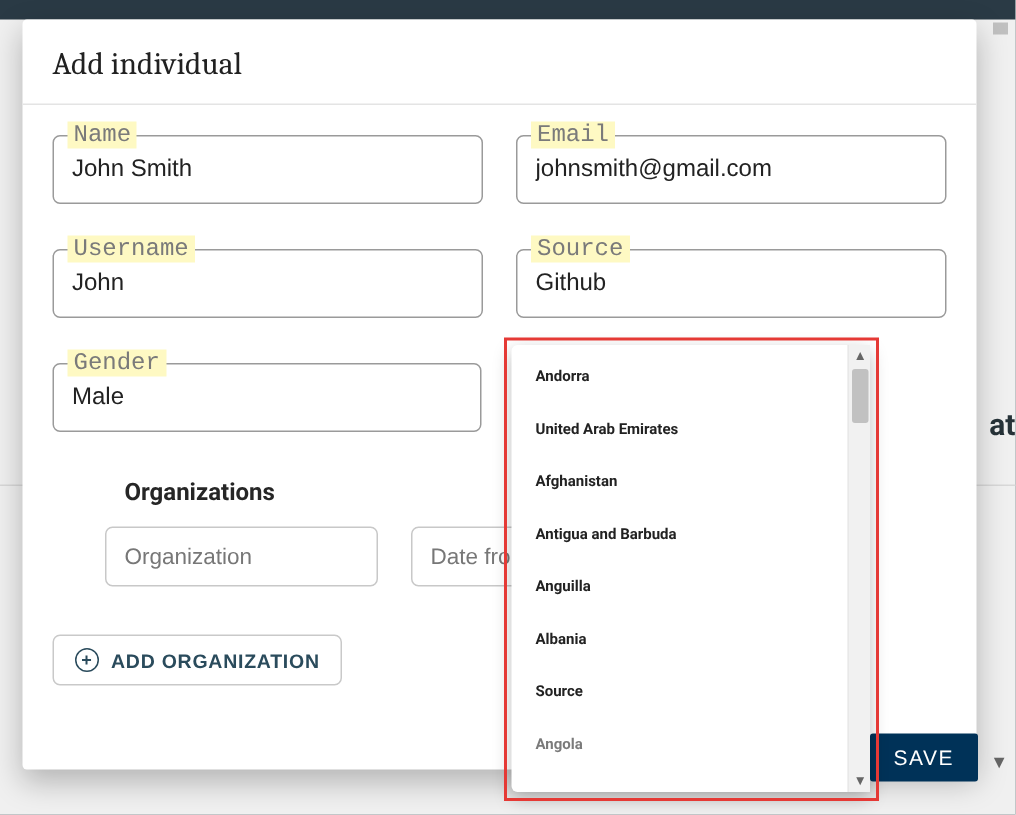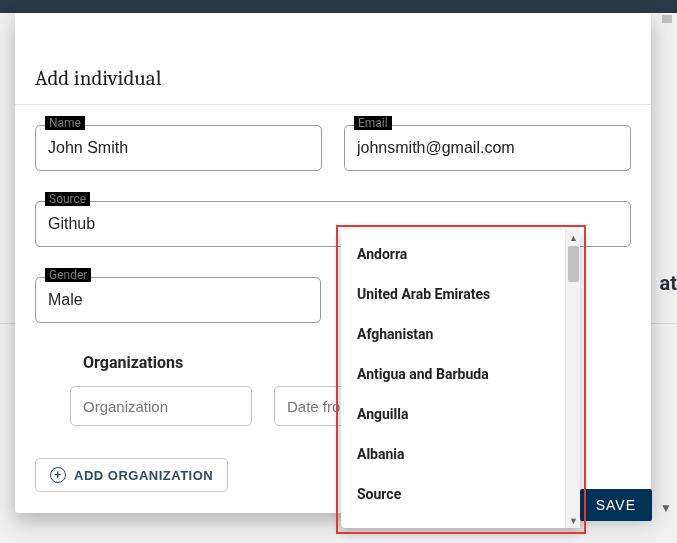--- a/index.html
+++ b/index.html
@@ -30,39 +30,38 @@
     border-radius: 3px; overflow: hidden;
     box-shadow: 0 8px 20px rgba(0,0,0,0.25);
   }
   .modal-header {
     padding: 18px 20px 14px 20px;
     border-bottom: 1px solid #e4e4e4;
   }
   .modal-title {
     font-size: 21px; font-weight: 400; color: #212121;
     font-family: Cambria, Georgia, serif;
-    margin-top: 35px;
   }
   .modal-body {
     padding: 20px 20px 0 20px;
     position: relative;
   }
   .row {
     display: flex; gap: 22px; margin-bottom: 30px;
   }
   .field {
     position: relative; flex: 1;
   }
   .field-input {
     width: 100%; height: 46px; border: 1px solid #9a9a9a; border-radius: 5px;
     padding: 16px 12px; font-size: 16px; color: #222; background: #fff; outline: none;
   }
   .field-label {
-    position: absolute; top: -9px; left: 10px; background: #000000; padding: 0 4px;
-    font-size: 12px; color: #7a7a7a;
+    position: absolute; top: -9px; left: 10px; background: #fef9c3; padding: 0 4px;
+    font-size: 16px; color: #7a7a7a; font-family: Liberation Mono, monospace;
   }
   .section-label {
     font-size: 16px; font-weight: 700; color: #262626; margin-bottom: 14px; margin-left: 48px;
   }
   .org-row { display: flex; gap: 22px; margin-left: 35px; }
   .org-input {
     width: 182px; height: 40px; border: 1px solid #c8c8c8; border-radius: 5px;
     padding: 0 12px; font-size: 15px; color: #888; background: #fff; outline: none;
   }
   .org-input::placeholder { color: #777; }
@@ -88,21 +87,21 @@
   }
   .dropdown-panel {
     position: absolute; left: 341px; top: 230px; width: 239px; height: 298px;
     background: #fff; box-shadow: 0 4px 12px rgba(0,0,0,0.25); border-radius: 4px;
     display: flex;
   }
   .dropdown-list {
     flex: 1; overflow: hidden; padding-top: 4px;
   }
   .dropdown-item {
-    padding: 12px 16px; font-size: 14px; font-weight: 700; color: #222; cursor: pointer;
+    padding: 12px 16px; font-size: 10px; font-weight: 700; color: #222; cursor: pointer;
   }
   .dropdown-item:last-child { opacity: 0.6; }
   .dropdown-scrollbar {
     width: 15px; background: #f1f1f1; position: relative;
     border-left: 1px solid #e8e8e8;
   }
   .scroll-arrow {
     width: 15px; height: 15px; display: flex; align-items: center; justify-content: center;
     font-size: 9px; color: #666; cursor: pointer; position: absolute;
   }
@@ -136,20 +135,24 @@
         <span class="field-label">Name</span>
         <input class="field-input" value="John Smith" style="">
       </div>
       <div class="field">
         <span class="field-label">Email</span>
         <input class="field-input" value="johnsmith@gmail.com" style="">
       </div>
     </div>
 
     <div class="row">
+      <div class="field">
+        <span class="field-label">Username</span>
+        <input class="field-input" value="John" style="">
+      </div>
       <div class="field">
         <span class="field-label">Source</span>
         <input class="field-input" value="Github" style="">
       </div>
     </div>
 
     <div class="row">
       <div class="field" style="max-width:286px">
         <span class="field-label">Gender</span>
         <input class="field-input" value="Male" style="">

